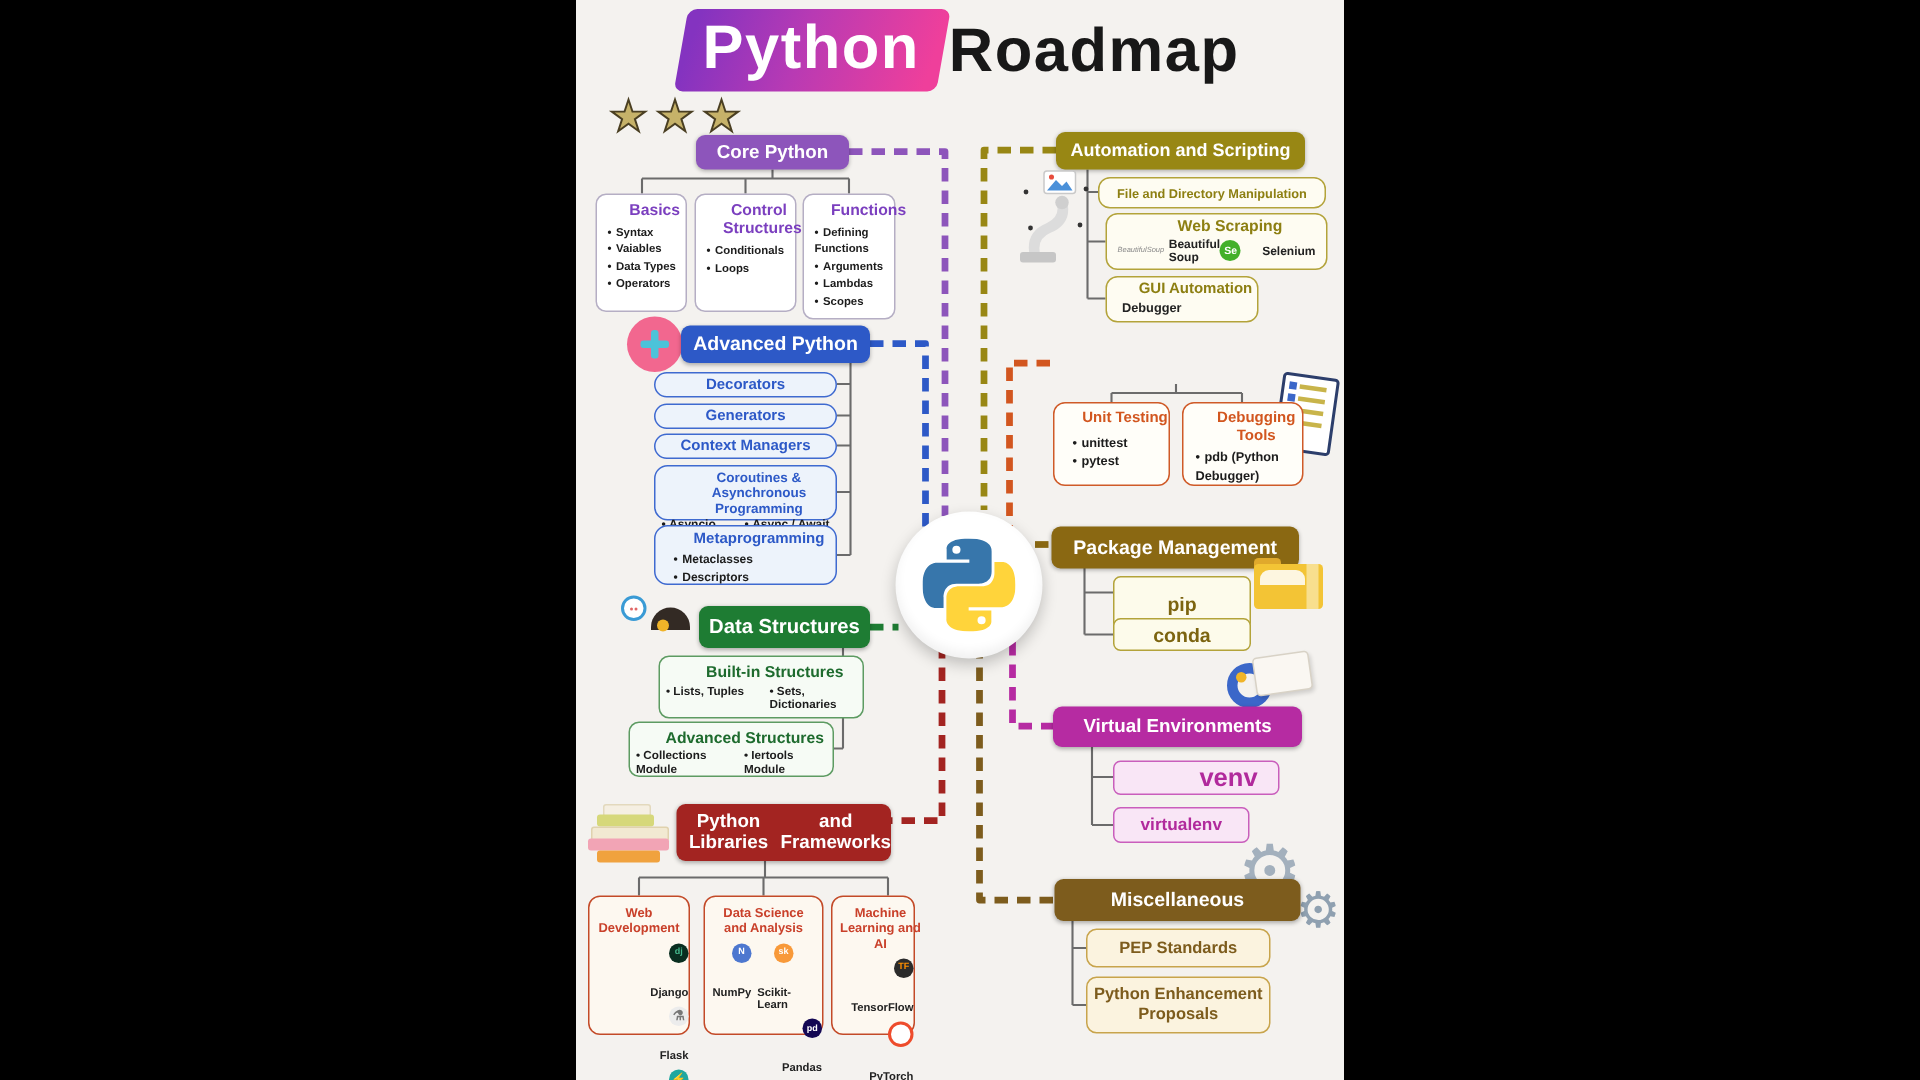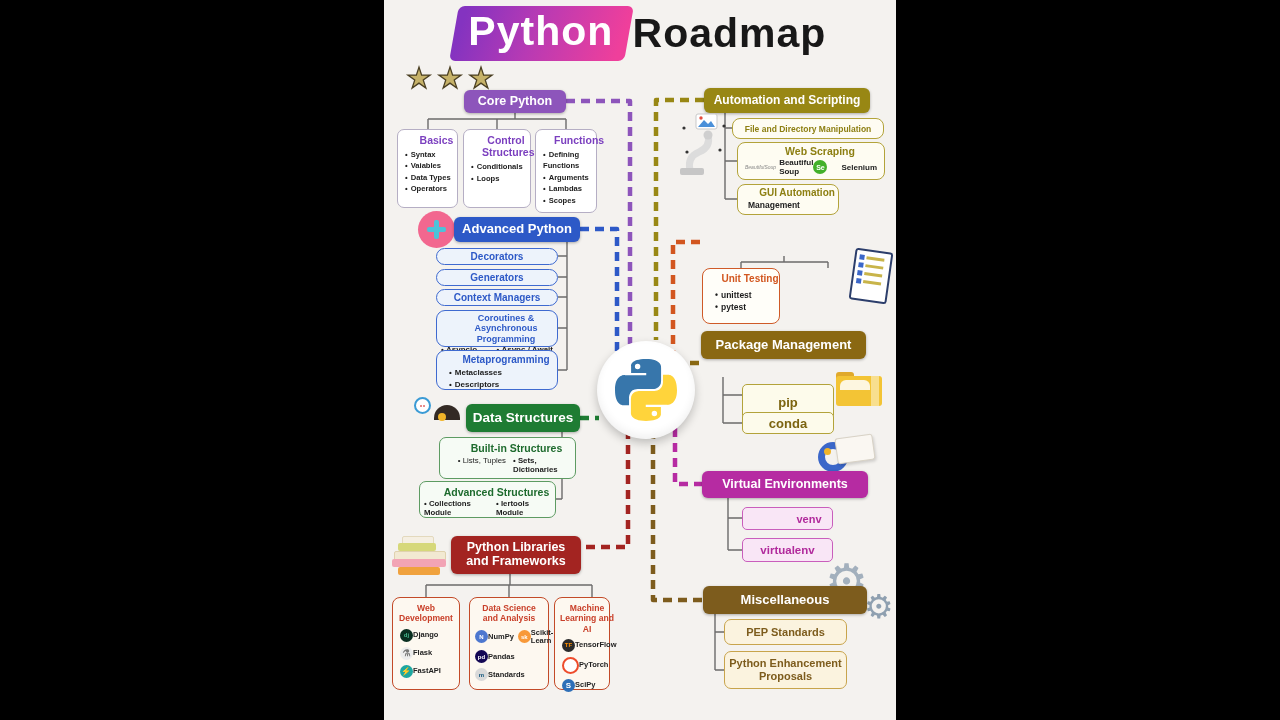--- a/index.html
+++ b/index.html
@@ -21,21 +21,21 @@
   ul.bul li::before{content:"•";margin-right:3px;}
   
   .pill{background:#edf3fb;border:1.5px solid #3f6ad0;border-radius:9px;color:#2d59c7;font-weight:bold;font-size:10px;display:flex;align-items:center;justify-content:center;z-index:2;}
   .blue-box{background:#edf3fb;border:1.5px solid #3f6ad0;border-radius:9px;z-index:2;}
   
   .green-box{background:#f6fbf5;border:1.3px solid #5d9b62;border-radius:7px;z-index:2;}
   .cols{display:flex;justify-content:space-between;padding:0 4px;}
   
   .cat-box{background:#fdf8f0;border:1.3px solid #c34a28;border-radius:8px;z-index:2;}
   .cat-head{color:#c9402a;font-weight:bold;font-size:8.6px;text-align:center;margin-top:5px;line-height:1.2;}
-  .tool{display:flex;align-items:center;gap:0;margin:5px 0 0 7px;}
+  .tool{display:flex;align-items:flex-end;gap:16px;margin:5px 0 0 7px;flex-direction:column;}
   .badge{width:13px;height:13px;border-radius:50%;display:flex;align-items:center;justify-content:center;font-size:6px;font-weight:bold;flex-shrink:0;}
   .tname{font-size:7.5px;font-weight:bold;color:#222;line-height:1.1;}
   
   .olive-box{background:#fefcf2;border:1.4px solid #b3a33a;border-radius:8px;z-index:2;}
   .olive-t{color:#8d7f12;font-weight:bold;}
   
   .test-box{background:#fffef9;border:1.4px solid #cf5a28;border-radius:8px;z-index:2;}
   
   .gold-box{background:#fbf3df;border:1.4px solid #c8a44c;border-radius:7px;display:flex;align-items:center;justify-content:center;text-align:center;color:#7d5c1d;font-weight:bold;z-index:2;}
   .pink-box{background:#f9e6f6;border:1.4px solid #c95ebc;border-radius:5px;display:flex;align-items:center;justify-content:center;color:#b12a9c;font-weight:bold;z-index:2;}
@@ -150,40 +150,40 @@
       <div style="width:2px;height:2px;background:#e06666;border-radius:50%;"></div>
     </div>
     <div style="position:absolute;left:22px;top:8px;width:26px;height:15px;background:#332a24;border-radius:13px 13px 0 0;"></div>
     <div style="position:absolute;left:26px;top:16px;width:8px;height:8px;background:#f0b429;border-radius:50%;"></div>
   </div>
   <div class="abs sec-hdr" style="left:82px;top:404px;width:114px;height:28px;background:#1e7c33;font-size:13.5px;">Data Structures</div>
 
   <div class="abs green-box" style="left:35px;top:437px;width:137px;height:42px;margin-left:20px;">
     <div class="bx-head" style="color:#1e6b2e;font-size:10.5px;">Built-in Structures</div>
     <div class="cols" style="margin-top:2px;">
-      <span style="font-size:7.8px;font-weight:normal;color:#1c1c1c;width:62px;text-align:right;">•&nbsp;<span>Lists, Tuples</span></span>
+      <span style="font-size:7.8px;font-weight:bold;color:#1c1c1c;width:62px;">•&nbsp;<span>Lists, Tuples</span></span>
       <span style="font-size:7.8px;font-weight:bold;color:#1c1c1c;width:58px;">•&nbsp;<span>Sets, Dictionaries</span></span>
     </div>
   </div>
   <div class="abs green-box" style="left:35px;top:481px;width:137px;height:37px;">
     <div class="bx-head" style="color:#1e6b2e;font-size:10.5px;">Advanced Structures</div>
     <div class="cols" style="margin-top:1px;">
       <span style="font-size:7.8px;font-weight:bold;color:#1c1c1c;width:62px;">•&nbsp;<span>Collections Module</span></span>
       <span style="font-size:7.8px;font-weight:bold;color:#1c1c1c;width:55px;">•&nbsp;<span>Iertools Module</span></span>
     </div>
   </div>
 
   <div class="abs" style="left:8px;top:536px;width:58px;height:40px;z-index:2;">
     <div style="position:absolute;left:10px;top:0;width:30px;height:7px;background:#f5efe2;border-radius:2px;border:1px solid #e3d9bd;"></div>
     <div style="position:absolute;left:6px;top:7px;width:38px;height:8px;background:#d6d87a;border-radius:2px;"></div>
     <div style="position:absolute;left:2px;top:15px;width:50px;height:8px;background:#f2e9d2;border-radius:2px;border:1px solid #e0d2ae;"></div>
     <div style="position:absolute;left:0;top:23px;width:54px;height:8px;background:#f2a4b5;border-radius:2px;"></div>
     <div style="position:absolute;left:6px;top:31px;width:42px;height:8px;background:#f0a23e;border-radius:2px;"></div>
   </div>
-  <div class="abs sec-hdr" style="left:67px;top:536px;width:130px;height:38px;background:#a32421;font-size:12.5px;flex-direction:column;">
+  <div class="abs sec-hdr" style="left:67px;top:536px;width:143px;height:38px;background:#a32421;font-size:12.5px;flex-direction:row;">
     <span>Python Libraries</span>
     <span>and Frameworks</span>
   </div>
 
   <div class="abs cat-box" style="left:8px;top:597px;width:68px;height:93px;">
     <div class="cat-head">Web Development</div>
     <div class="tool">
       <span class="badge" style="background:#092e20;color:#44b78b;">dj</span>
       <span class="tname">Django</span>
     </div>
@@ -262,21 +262,21 @@
         <span style="font-size:8px;font-weight:bold;color:#222;width:34px;line-height:1.15;">Beautiful Soup</span>
       </div>
       <div style="display:flex;align-items:center;gap:14px;">
         <span class="badge" style="background:#43b02a;color:#fff;width:14px;height:14px;font-size:7px;">Se</span>
         <span style="font-size:8px;font-weight:bold;color:#222;">Selenium</span>
       </div>
     </div>
   </div>
   <div class="abs olive-box" style="left:353px;top:184px;width:102px;height:31px;">
     <div class="bx-head olive-t" style="font-size:10px;margin-top:2px;">GUI Automation</div>
-    <div style="font-size:8.5px;font-weight:bold;color:#222;margin:1px 0 0 10px;">Management</div>
+    <div style="font-size:8.5px;font-weight:bold;color:#222;margin:1px 0 0 10px;">Debugger</div>
   </div>
 
   <div class="abs" style="left:468px;top:250px;width:38px;height:52px;background:#fff;border:2.5px solid #2c3e6b;border-radius:3px;transform:rotate(8deg);z-index:2;padding:4px 3px;">
     <div style="display:flex;gap:2px;margin-bottom:3px;">
           <div style="width:5px;height:5px;background:#3b67c9;"></div>
           <div style="width:18px;height:3px;background:#c8b44a;margin-top:1px;"></div>
         </div>
     <div style="display:flex;gap:2px;margin-bottom:3px;">
           <div style="width:5px;height:5px;background:#3b67c9;"></div>
           <div style="width:18px;height:3px;background:#c8b44a;margin-top:1px;"></div>
@@ -290,38 +290,44 @@
           <div style="width:18px;height:3px;background:#c8b44a;margin-top:1px;"></div>
         </div>
   </div>
   <div class="abs test-box" style="left:318px;top:268px;width:78px;height:56px;">
     <div class="bx-head" style="color:#d2561f;font-size:10px;">Unit Testing</div>
     <ul class="bul" style="padding-left:12px;margin-top:4px;">
       <li style="font-size:8.5px;">unittest</li>
       <li style="font-size:8.5px;">pytest</li>
     </ul>
   </div>
-
-  <div class="abs sec-hdr" style="left:317px;top:331px;width:165px;height:28px;background:#8a6812;font-size:13px;">Package Management</div>
+  <div class="abs test-box" style="left:404px;top:268px;width:81px;height:56px;">
+    <div class="bx-head" style="color:#d2561f;font-size:10px;width:60px;margin-left:auto;margin-right:auto;">Debugging Tools</div>
+    <ul class="bul" style="padding-left:8px;margin-top:2px;">
+      <li style="font-size:8.5px;">pdb (Python Debugger)</li>
+    </ul>
+  </div>
+
+  <div class="abs sec-hdr" style="left:317px;top:351px;width:165px;height:28px;background:#8a6812;font-size:13px;">Package Management</div>
   <div class="abs" style="left:452px;top:372px;width:46px;height:34px;z-index:2;">
     <div style="position:absolute;left:0;top:0;width:18px;height:8px;background:#e0a92c;border-radius:3px 3px 0 0;"></div>
     <div style="position:absolute;left:0;top:4px;width:46px;height:30px;background:#f3c435;border-radius:3px;"></div>
     <div style="position:absolute;right:3px;top:4px;width:8px;height:30px;background:#f8df8e;"></div>
     <div style="position:absolute;left:4px;top:8px;width:30px;height:10px;background:#fdf6e0;border-radius:6px 6px 0 0;"></div>
   </div>
   <div class="abs cream-box" style="left:358px;top:384px;width:92px;height:36px;font-size:13px;">pip</div>
   <div class="abs cream-box" style="left:358px;top:412px;width:92px;height:22px;font-size:13px;">conda</div>
 
   <div class="abs" style="left:432px;top:434px;width:62px;height:42px;z-index:2;">
     <div style="position:absolute;left:2px;top:8px;width:30px;height:30px;border:7px solid #3b67c9;border-radius:50%;box-sizing:border-box;"></div>
     <div style="position:absolute;left:8px;top:14px;width:7px;height:7px;background:#f0b429;border-radius:50%;"></div>
     <div style="position:absolute;left:20px;top:2px;width:36px;height:24px;background:#faf7f2;border:1px solid #d8d2c6;border-radius:3px;transform:rotate(-8deg);box-shadow:1px 2px 3px rgba(0,0,0,.15);"></div>
   </div>
   <div class="abs sec-hdr" style="left:318px;top:471px;width:166px;height:27px;background:#b62ba2;font-size:12.5px;">Virtual Environments</div>
-  <div class="abs pink-box" style="left:358px;top:507px;width:91px;height:23px;font-size:11px;padding-left:43px;">venv</div>
+  <div class="abs pink-box" style="left:358px;top:507px;width:111px;height:23px;font-size:17px;padding-left:43px;">venv</div>
   <div class="abs pink-box" style="left:358px;top:538px;width:91px;height:24px;font-size:11.5px;">virtualenv</div>
 
   <span class="gear" style="left:441px;top:558px;font-size:48px;">⚙</span>
   <span class="gear" style="left:480px;top:590px;font-size:33px;color:#8fa0b0;">⚙</span>
   <div class="abs sec-hdr" style="left:319px;top:586px;width:164px;height:28px;background:#7d5c1d;font-size:13px;">Miscellaneous</div>
   <div class="abs gold-box" style="left:340px;top:619px;width:123px;height:26px;font-size:11px;">PEP Standards</div>
   <div class="abs gold-box" style="left:340px;top:651px;width:123px;height:38px;font-size:11px;line-height:1.2;padding:0 4px;">Python Enhancement Proposals</div>
 
   <div class="logo-circle">
     <svg width="62" height="62" viewBox="0 0 110 110">

